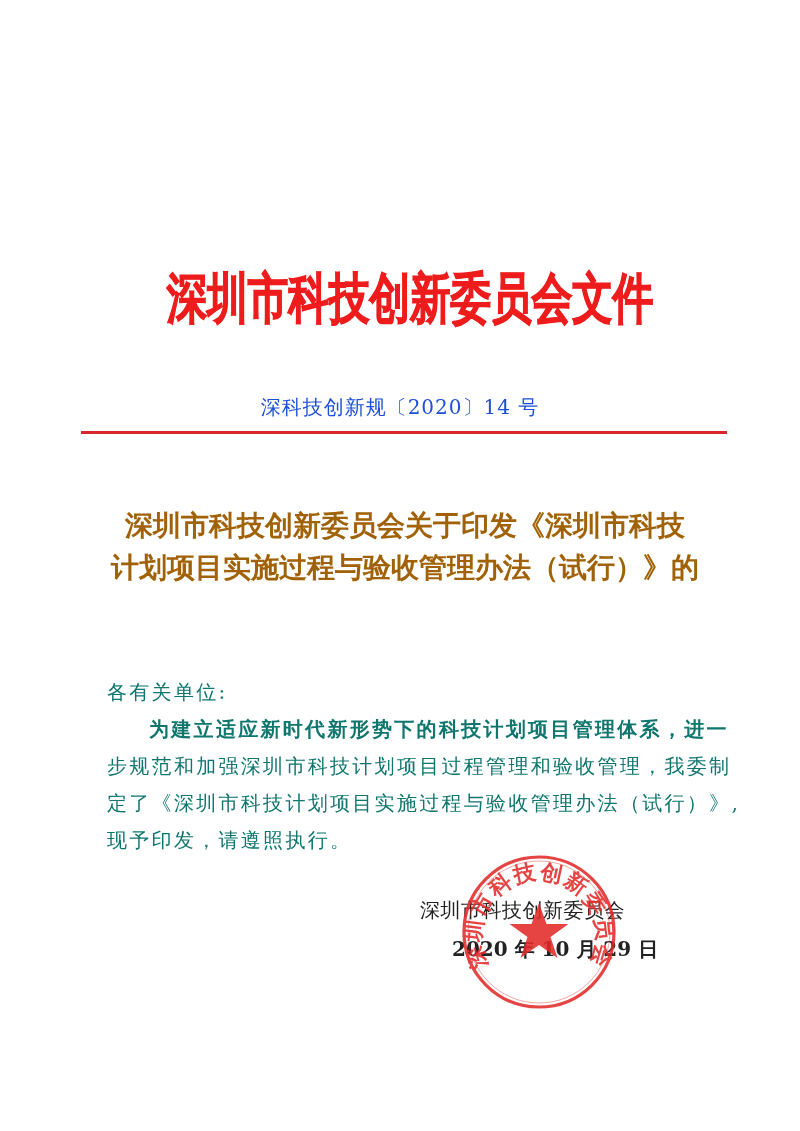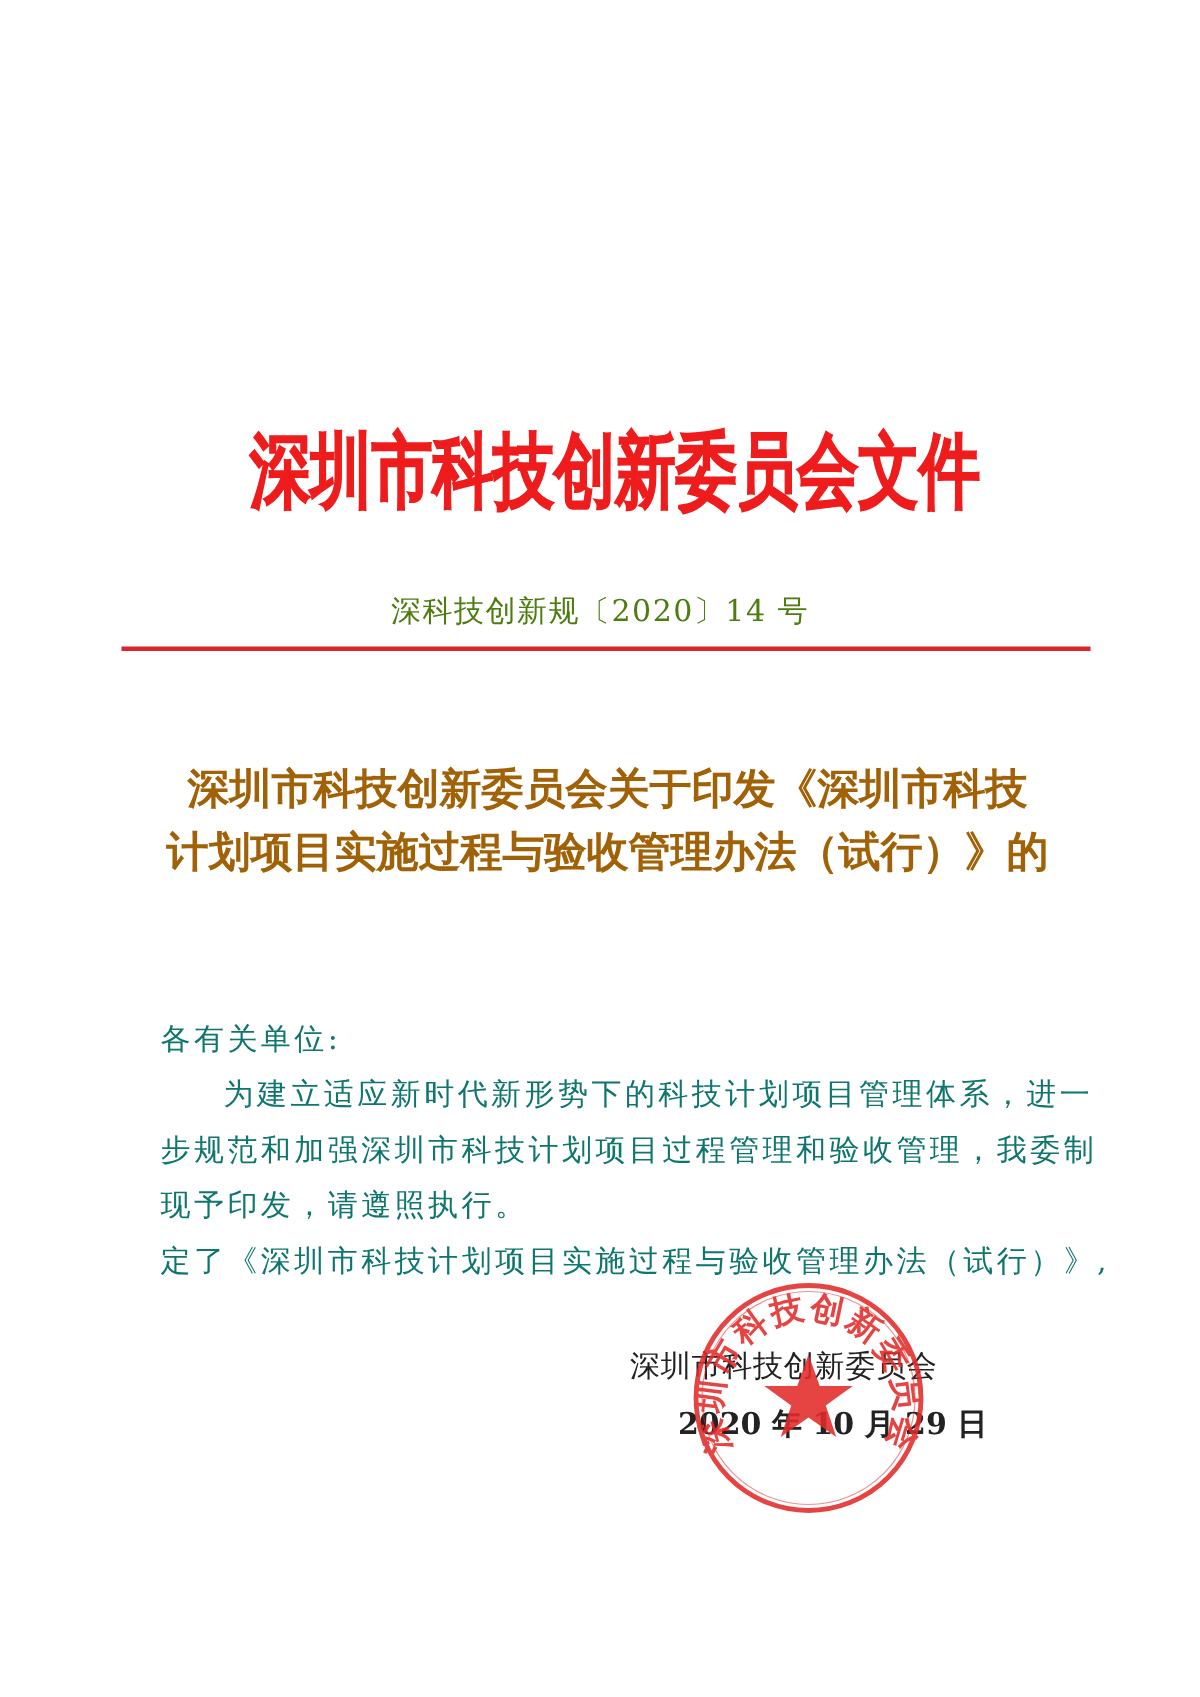--- a/index.html
+++ b/index.html
@@ -18,21 +18,21 @@
   .page {
     position: absolute;
     left: 0; top: 0;
     width: 800px;
     height: 1131px;
     background: #ffffff;
   }
   .red-header {
     position: absolute;
     left: 150px;
-    top: 280px;
+    top: 264px;
     width: 520px;
     height: 70px;
     display: flex;
     justify-content: center;
     align-items: center;
   }
   .red-header-text {
     display: inline-block;
     color: #ee1c1c;
     font-family: "DejaVu Sans", "Liberation Sans", sans-serif;
@@ -44,21 +44,21 @@
     white-space: nowrap;
     -webkit-text-stroke: 1px #ee1c1c;
   }
   .doc-number {
     position: absolute;
     left: 0;
     width: 800px;
     top: 394px;
     text-align: center;
     font-size: 20px;
-    color: #4d7c0f;
+    color: #1d4ed8;
     letter-spacing: 1px;
   }
   .red-rule {
     position: absolute;
     left: 81px;
     top: 431px;
     width: 646px;
     height: 3px;
     background: #d9262c;
   }
@@ -87,20 +87,21 @@
     line-height: 37px;
     color: #0f766e;
   }
   .body-text .line {
     display: block;
     white-space: nowrap;
     letter-spacing: 2.3px;
   }
   .body-text .indent {
     padding-left: 42px;
+    font-weight: bold;
   }
   .signature {
     position: absolute;
     left: 420px;
     top: 897px;
     font-size: 20px;
     color: #222;
     letter-spacing: 0.5px;
     white-space: nowrap;
     z-index: 1;
@@ -140,22 +141,22 @@
 
   <div class="title">
     <span class="tline">深圳市科技创新委员会关于印发《深圳市科技</span>
     <span class="tline">计划项目实施过程与验收管理办法（试行）》的</span>
   </div>
 
   <div class="body-text">
     <span class="line">各有关单位:</span>
     <span class="line indent">为建立适应新时代新形势下的科技计划项目管理体系，进一</span>
     <span class="line">步规范和加强深圳市科技计划项目过程管理和验收管理，我委制</span>
+    <span class="line">定了《深圳市科技计划项目实施过程与验收管理办法（试行）》,</span>
     <span class="line">现予印发，请遵照执行。</span>
-    <span class="line">定了《深圳市科技计划项目实施过程与验收管理办法（试行）》,</span>
   </div>
 
   <div class="signature">深圳市科技创新委员会</div>
   <div class="date-line">2020 年 10 月 29 日</div>
 
   <svg class="seal" viewBox="0 0 158 158" xmlns="http://www.w3.org/2000/svg">
     <defs>
       <path id="sealArc" d="M 28 112 A 58 58 0 1 1 130 112" fill="none"></path>
     </defs>
     <circle cx="79" cy="79" r="75" fill="none" stroke="#e32a2a" stroke-width="3.2"></circle>

